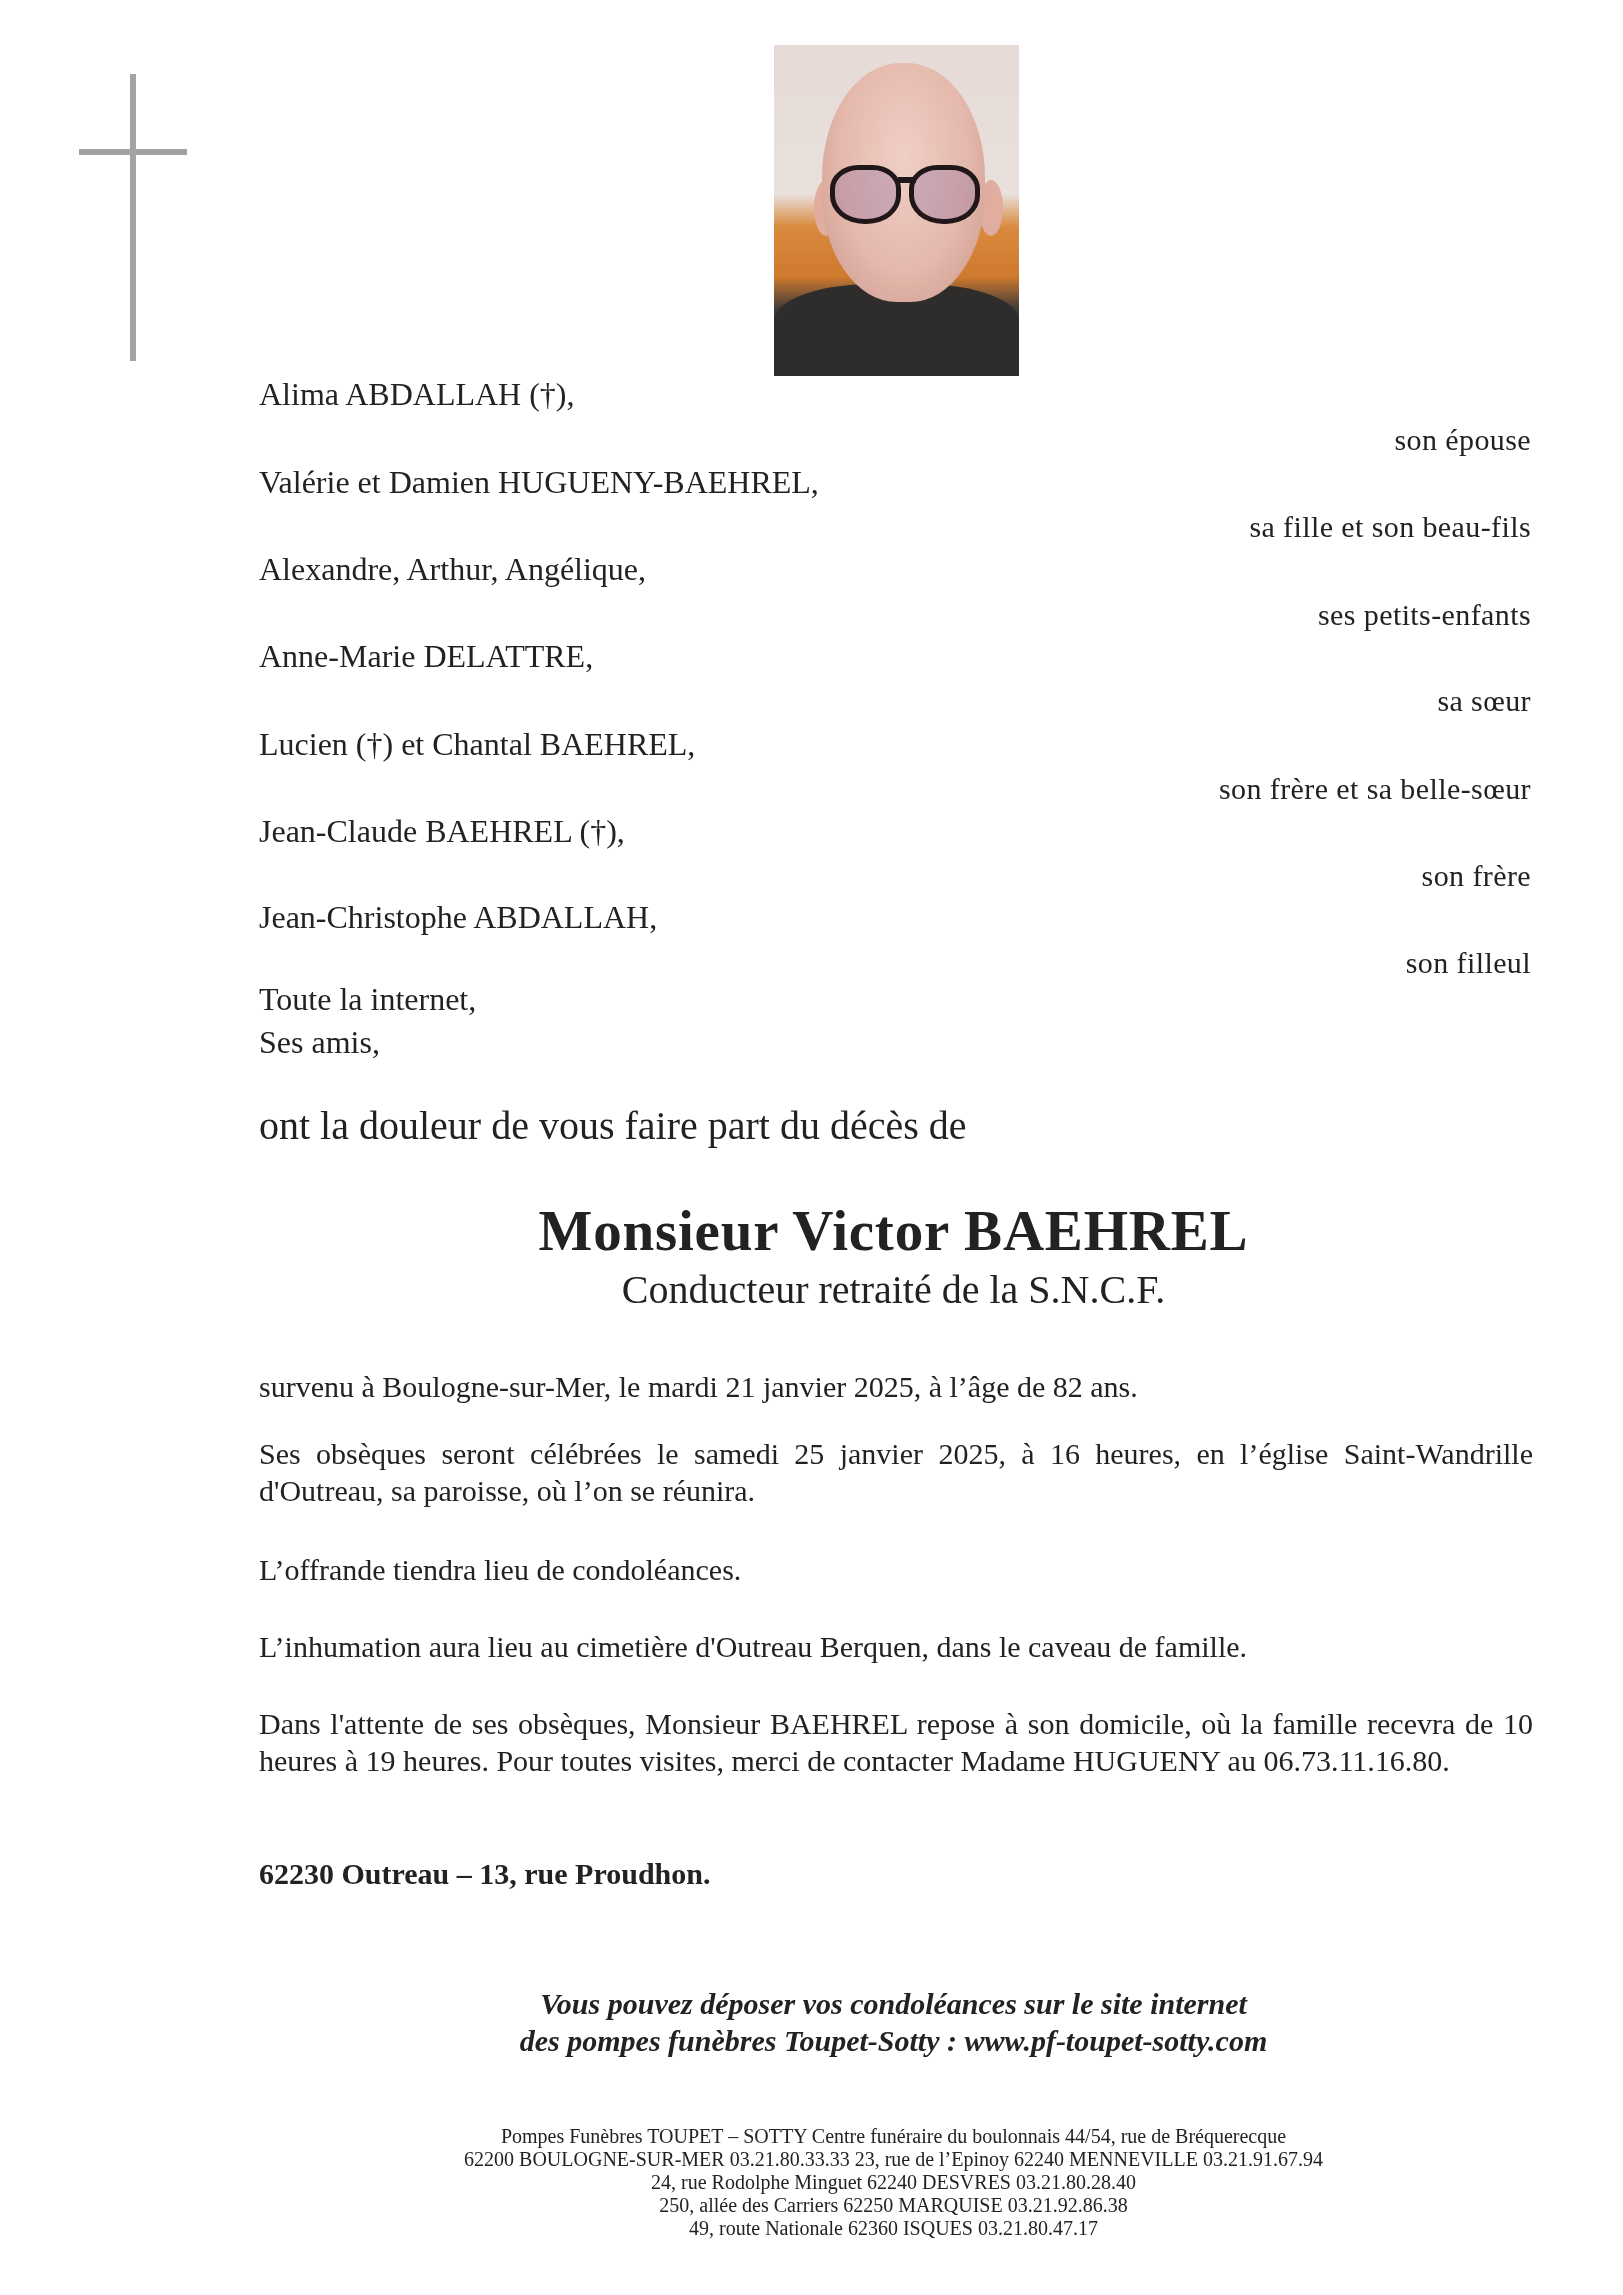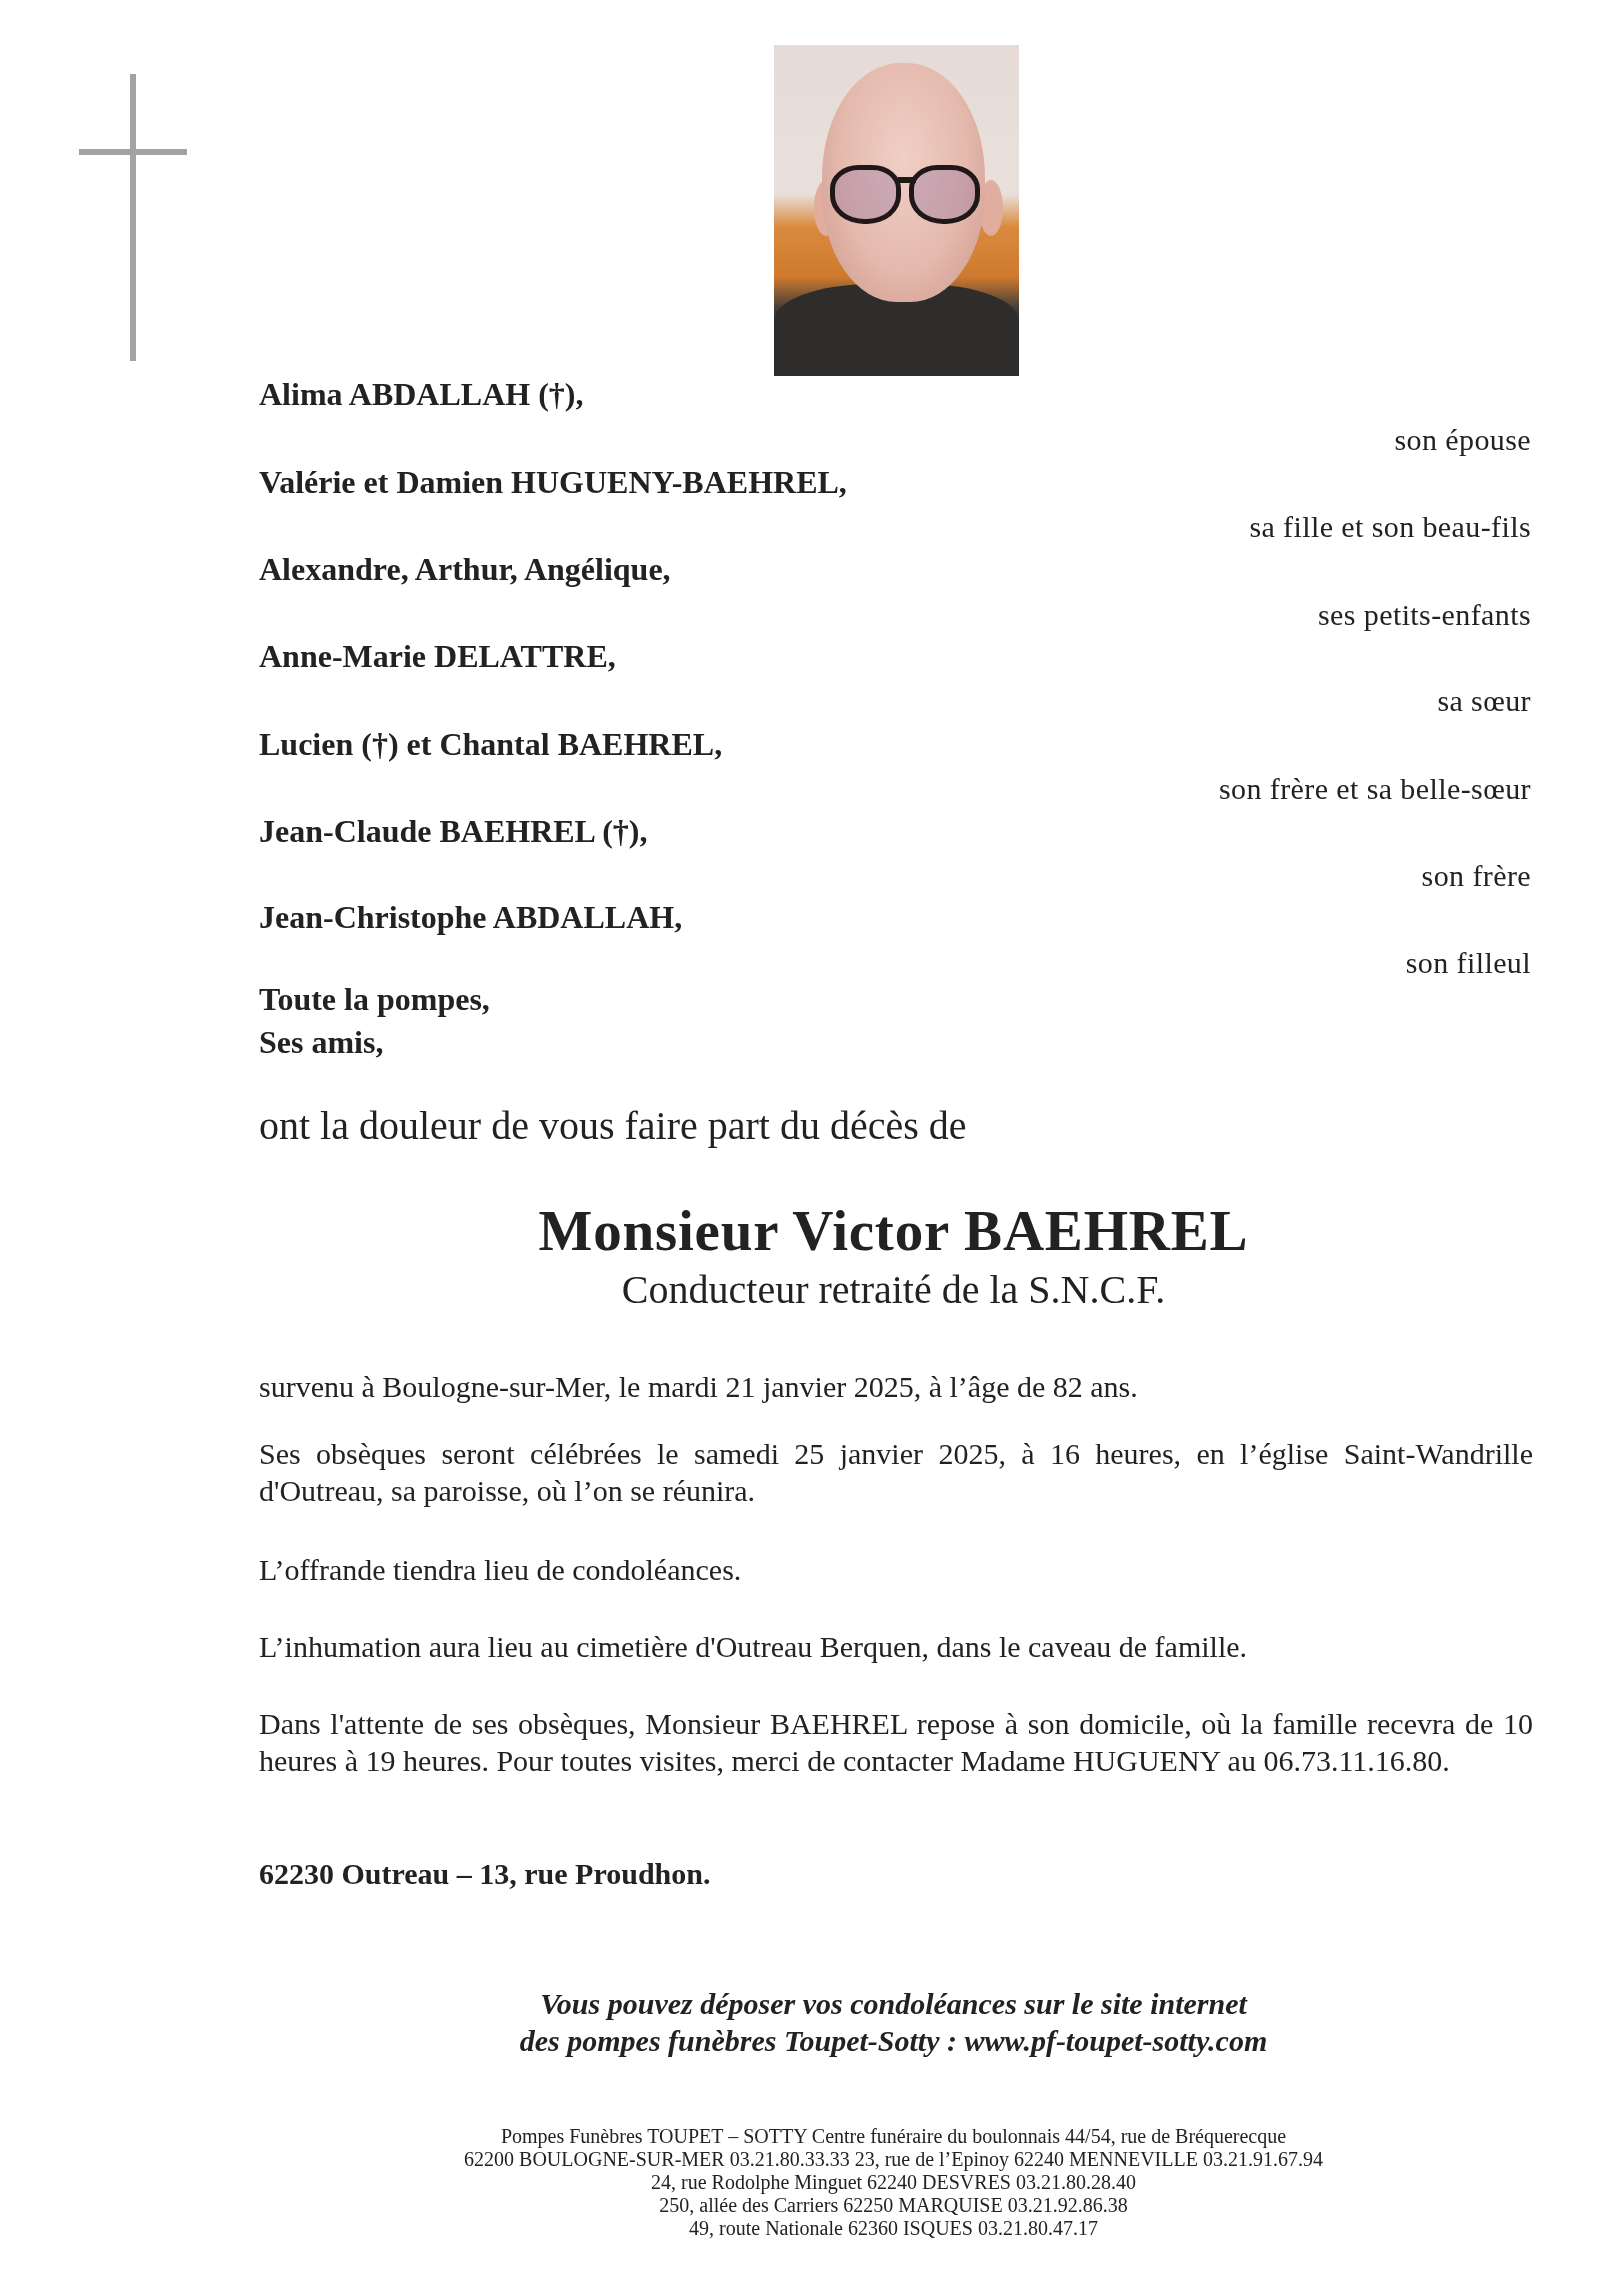--- a/index.html
+++ b/index.html
@@ -12,21 +12,21 @@
   .photo .head { position: absolute; left: 48px; top: 17.5px; width: 163px; height: 239px; border-radius: 48% 48% 46% 46%;
                  background: radial-gradient(ellipse at 50% 40%, #f0cfc6 0%, #e5b9ad 55%, #c9958a 100%); }
   .photo .glasses-l, .photo .glasses-r { position: absolute; top: 120px; width: 61px; height: 49px; border: 5.6px solid #201818; border-radius: 40% 40% 48% 48%; background: rgba(140,110,160,0.35); }
   .photo .glasses-l { left: 56px; } .photo .glasses-r { left: 135px; }
   .photo .bridge { position: absolute; left: 124px; top: 132px; width: 17.5px; height: 5.6px; background: #201818; }
   .photo .body { position: absolute; left: 0; top: 239px; width: 245px; height: 92px; background: #2f2d2c;
                  border-radius: 40% 40% 0 0; }
   .photo .ear-l, .photo .ear-r { position: absolute; top: 135px; width: 24px; height: 56px; border-radius: 50%; background: #e0ad9f; }
   .photo .ear-l { left: 40px; } .photo .ear-r { left: 205px; }
 
-  .family-name { position: absolute; left: 259px; font-size: 32px; line-height: 32px; white-space: nowrap; font-weight: bold; }
+  .family-name { position: absolute; left: 259px; font-size: 32px; line-height: 32px; white-space: nowrap; }
   .relation { position: absolute; right: 93px; font-size: 30px; line-height: 32px; white-space: nowrap; letter-spacing: 0.4px; }
 
   .intro { position: absolute; left: 259px; top: 1110px; font-size: 40px; line-height: 32px; white-space: nowrap; }
   .deceased { position: absolute; left: 0; width: 1787px; text-align: center; white-space: nowrap; }
   .deceased-name { top: 1202px; font-size: 57px; line-height: 57px; font-weight: bold; letter-spacing: 0.8px; }
   .deceased-title { top: 1267px; font-size: 40px; line-height: 45px; }
 
   .para { position: absolute; left: 259px; width: 1274px; font-size: 30px; line-height: 37px; text-align: justify; }
   .para.bold { font-weight: bold; }
 
@@ -62,21 +62,21 @@
 <div class="family-name" style="top:901px">Jean-Christophe ABDALLAH,</div>
 
 <div class="relation" style="top:424px">son épouse</div>
 <div class="relation" style="top:511px">sa fille et son beau-fils</div>
 <div class="relation" style="top:599px">ses petits-enfants</div>
 <div class="relation" style="top:685px">sa sœur</div>
 <div class="relation" style="top:773px">son frère et sa belle-sœur</div>
 <div class="relation" style="top:860px">son frère</div>
 <div class="relation" style="top:947px">son filleul</div>
 
-<div class="family-name" style="top:983px">Toute la pompes,</div>
+<div class="family-name" style="top:983px">Toute la internet,</div>
 <div class="family-name" style="top:1026px">Ses amis,</div>
 
 <div class="intro">ont la douleur de vous faire part du décès de</div>
 
 <div class="deceased deceased-name">Monsieur Victor BAEHREL</div>
 <div class="deceased deceased-title">Conducteur retraité de la S.N.C.F.</div>
 
 <div class="para" style="top:1368px">survenu à Boulogne-sur-Mer, le mardi 21 janvier 2025, à l’âge de 82 ans.</div>
 <div class="para" style="top:1435px">Ses obsèques seront célébrées le samedi 25 janvier 2025, à 16 heures, en l’église Saint-Wandrille d'Outreau, sa paroisse, où l’on se réunira.</div>
 <div class="para" style="top:1551px">L’offrande tiendra lieu de condoléances.</div>

